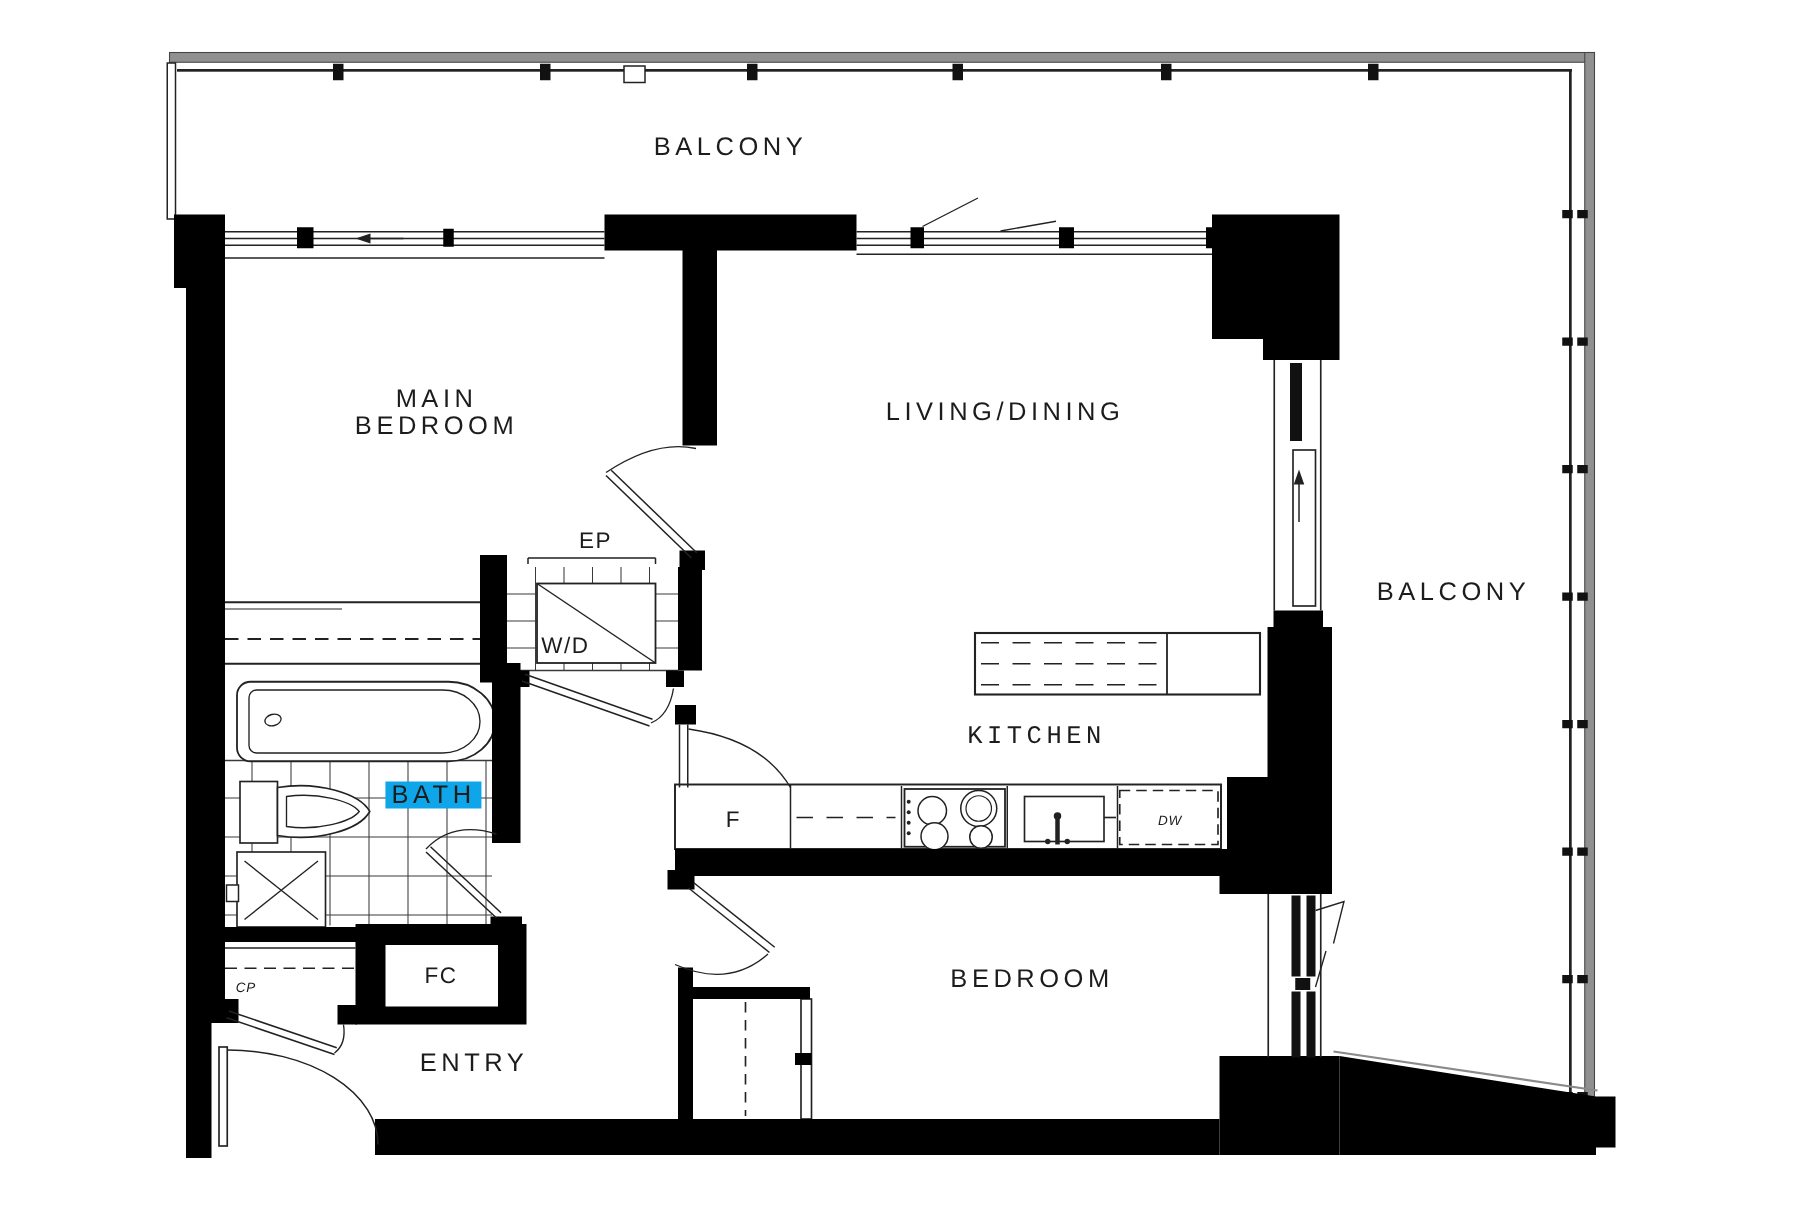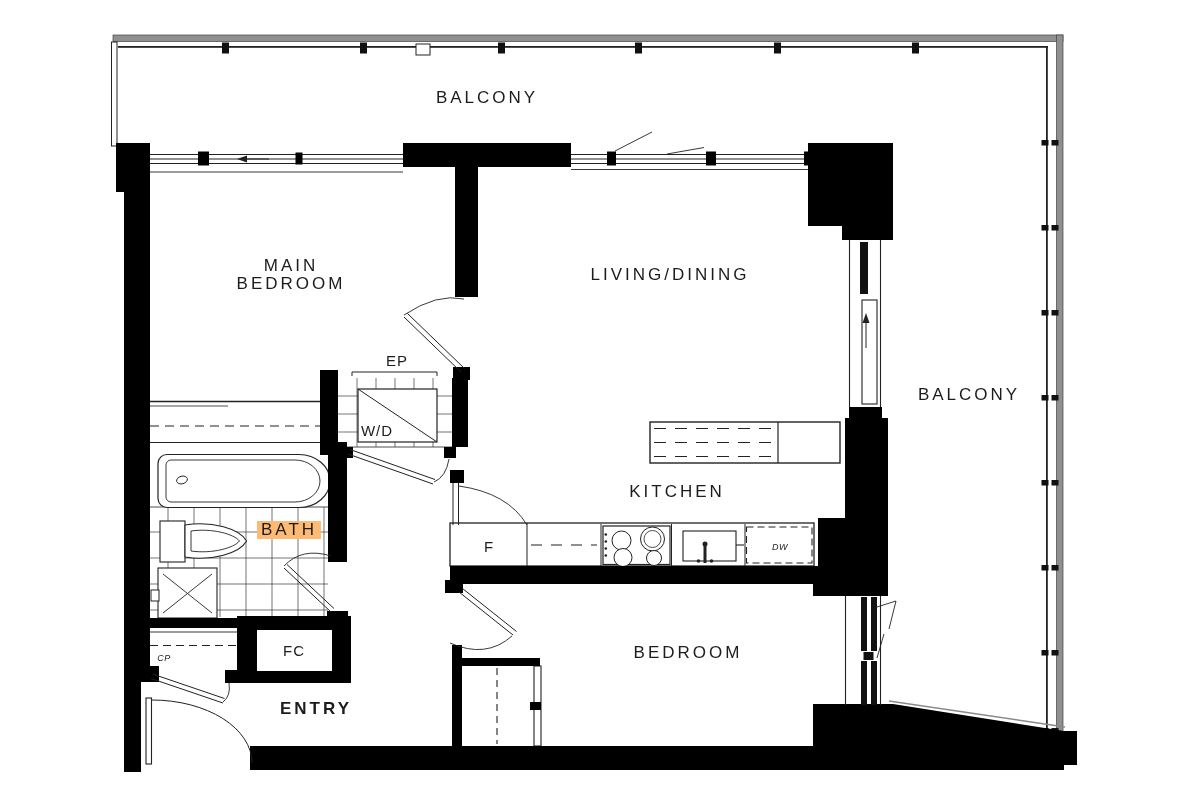--- a/index.html
+++ b/index.html
@@ -4,21 +4,21 @@
 <style>
   html,body{margin:0;padding:0;background:#ffffff;}
   #plan{position:relative;width:1133px;height:805px;background:#ffffff;overflow:hidden;
         font-family:"Liberation Sans", sans-serif;}
   #plan svg{position:absolute;left:0;top:0;}
   .lbl{position:absolute;transform:translate(-50%,-50%);color:#1c1c1c;
        font-size:17px;letter-spacing:3px;white-space:nowrap;line-height:18px;
        font-family:"Liberation Sans", sans-serif;}
   .lbl.small{font-size:15px;letter-spacing:1px;}
   .lbl.tiny{font-size:9px;letter-spacing:0.5px;font-style:italic;}
-  .lbl.bg{background:#fdba74;padding:0 4px;}
+  .lbl.bg{background:#0ea5e9;padding:0 4px;}
   .lbl.two{text-align:center;}
 </style>
 </head>
 <body>
 
 <div id="plan">
 
 <svg width="1200" height="805" viewBox="0 0 1200 805">
 
   <g stroke="none">
@@ -278,23 +278,23 @@
       <line x1="152.5" y1="674" x2="224.5" y2="698.5" stroke-width="1"></line>
       <path d="M229,683 Q231,696 223,702" stroke-width="0.9"></path>
     </g>
   </g>
 </svg>
 
   <div class="lbl" style="left:487px;top:98px;">BALCONY</div>
   <div class="lbl two" style="left:291px;top:275px;"><span>MAIN</span><br><span>BEDROOM</span></div>
   <div class="lbl" style="left:658px;top:275px;margin-left:12px;">LIVING/DINING</div>
   <div class="lbl" style="left:969px;top:395px;">BALCONY</div>
-  <div class="lbl" style="left:677px;top:492px;">KITCHEN</div>
+  <div class="lbl" style="left:691px;top:492px;font-family:Liberation Mono, monospace;">KITCHEN</div>
   <div class="lbl bg" style="left:289px;top:530px;">BATH</div>
-  <div class="lbl" style="left:316px;top:709px;font-weight:bold;">ENTRY</div>
+  <div class="lbl" style="left:316px;top:709px;">ENTRY</div>
   <div class="lbl" style="left:688px;top:653px;">BEDROOM</div>
 
   <div class="lbl small" style="left:397px;top:361px;">EP</div>
   <div class="lbl small" style="left:377px;top:431px;">W/D</div>
   <div class="lbl tiny" style="left:164px;top:658px;text-align:center;">CP</div>
   <div class="lbl small" style="left:294px;top:651px;">FC</div>
   <div class="lbl small" style="left:489px;top:547px;">F</div>
   <div class="lbl tiny" style="left:780px;top:547px;">DW</div>
 
 </div>

